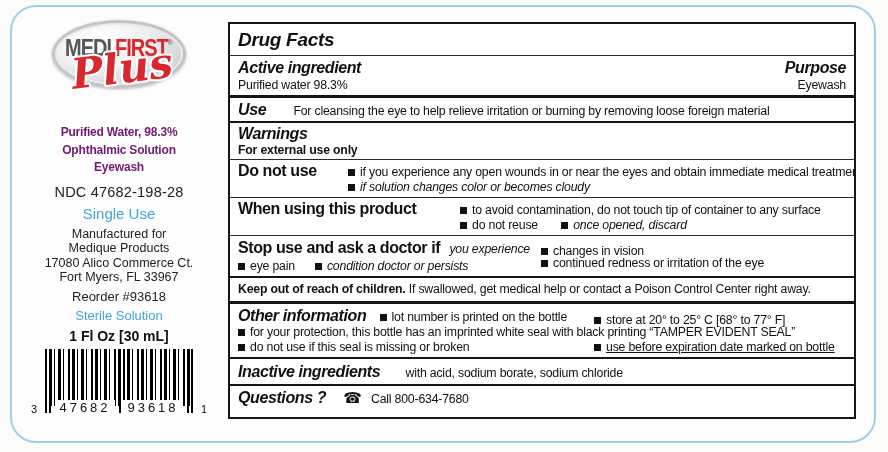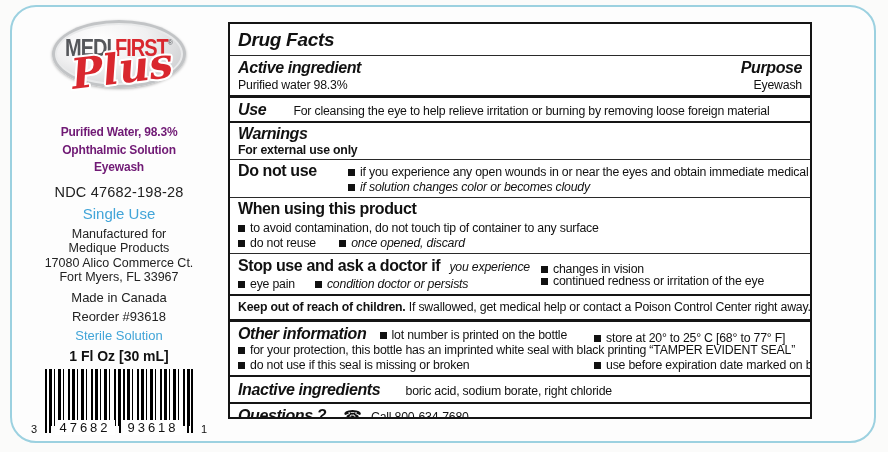--- a/index.html
+++ b/index.html
@@ -44,21 +44,21 @@
       #000 18px,#000 19px,#fff 19px,#fff 23px); }
   .guard { position:absolute; top:0; bottom:2px; width:2px; background:#000; }
   .g1{left:10px;} .g2{left:14px;} .g3{left:50%;} .g4{left:calc(50% + 4px);} .g5{right:14px;} .g6{right:10px;}
   .bc-group { position:absolute; bottom:0; height:15px; background:#fff; font-size:13px; letter-spacing:3px;
     display:flex; align-items:flex-end; justify-content:center; color:#111; }
   .bc-g1 { left:20px; width:60px; } .bc-g2 { right:20px; width:60px; }
   .bc-outer { position:absolute; bottom:0; font-size:11px; color:#111; }
   .bc-left { left:-4px; } .bc-right { right:-4px; }
 
   
-  .df-box { position:absolute; left:228px; top:22px; width:584px; height:397px;
+  .df-box { position:absolute; left:228px; top:22px; width:628px; height:397px;
     border:2.5px solid #151515; background:#fff; font-size:12.3px; letter-spacing:-0.2px; color:#111; overflow:hidden; }
   .row { padding:2px 8px; position:relative; }
   .bt1 { border-top:1px solid #2a2a2a; } .bt2 { border-top:2px solid #151515; } .bt3 { border-top:3px solid #151515; }
   .nw { white-space:nowrap; }
 
   .df-title { font-size:19px; font-weight:bold; font-style:italic; letter-spacing:-0.3px; padding:5px 8px 4px; }
   .h1 { font-size:16px; font-weight:bold; font-style:italic; letter-spacing:-0.4px; }
   .h2 { font-size:16px; font-weight:bold; letter-spacing:-0.4px; }
   .b  { font-weight:bold; }
   .it { font-style:italic; }
@@ -71,42 +71,42 @@
   .row-use .txt { margin-left:24px; }
 
   .row-warnings { min-height:37px; padding-top:2px; }
   .row-warnings .sub { font-weight:bold; margin-top:0; }
 
   .split { display:flex; align-items:flex-start; }
   .split .hcol { flex:none; }
   .split .bcol { flex:1; padding-top:3px; }
   .row-dnu { min-height:33px; padding-top:2px; }
   .row-dnu .hcol { width:110px; }
-  .row-wup { min-height:34px; padding-top:2px;flex-direction:column; }
+  .row-wup { min-height:34px; padding-top:2px; }
   .row-wup .hcol { width:222px; }
   .bl { display:flex; align-items:flex-start; line-height:15px; }
   .bl + .bl { margin-top:0px;font-style:italic; }
   .sq { flex:none; display:inline-block; width:7px; height:7px; background:#111; margin:4px 5px 0 0; }
   .inline-bl { display:inline-flex; margin-right:20px; }
 
   .row-stop { min-height:37px; padding-top:3px; }
   .abs-bl { position:absolute; left:311px; display:flex; line-height:15px; }
   .row-stop .abs1 { top:8px; }
   .stop-line2 { margin-top:2px; display:flex; }
 
   .row-keep { min-height:25px; padding-top:4px; }
   .row-dir  { min-height:25px; padding-top:4px; }
   .row-dir .txt { margin-left:12px; }
 
   .row-other { min-height:53px; padding-top:3px; }
   .oi-line1 { position:relative; }
   .oi-line1 .first-bl { display:inline-flex; margin-left:10px; }
   .oi-abs { left:356px; top:6px; }
   .oi-line3 { position:relative; }
-  .oi-line3 .oi-abs3 { left:356px; top:0; }
+  .oi-line3 .oi-abs3 { left:356px; top:0;text-decoration:underline; }
 
   .row-inactive { min-height:27px; padding-top:4px; }
   .row-inactive .txt { margin-left:22px; }
   .row-q { min-height:26px; padding-top:3px; }
   .phone { font-size:15px; margin:0 6px 0 14px; }
 </style>
 </head>
 <body>
 
 <div class="page">
@@ -132,21 +132,20 @@
     <div class="ndc">NDC 47682-198-28</div>
     <div class="single-use">Single Use</div>
 
     <div class="addr">
       <div>Manufactured for</div>
       <div>Medique Products</div>
       <div>17080 Alico Commerce Ct.</div>
       <div>Fort Myers, FL 33967</div>
     </div>
 
-    <div class="made-in">Made in Canada</div>
     <div class="reorder">Reorder #93618</div>
     <div class="sterile">Sterile Solution</div>
     <div class="volume">1 Fl Oz [30 mL]</div>
 
     <div class="barcode">
       <div class="bars"></div>
       <div class="guard g1"></div>
       <div class="guard g2"></div>
       <div class="guard g3"></div>
       <div class="guard g4"></div>
@@ -272,21 +271,21 @@
           </span>
         <span class="abs-bl oi-abs3">
             <span class="sq"></span>
             <span>use before expiration date marked on bottle</span>
           </span>
       </div>
     </div>
 
     <div class="row row-inactive bt2 nw">
       <span class="h1">Inactive ingredients</span>
-      <span class="txt">boric acid, sodium borate, right chloride</span>
+      <span class="txt">with acid, sodium borate, sodium chloride</span>
     </div>
 
     <div class="row row-q bt2 nw">
       <span class="h1">Questions ?</span>
       <span class="phone">☎</span>
       <span>Call 800-634-7680</span>
     </div>
 
   </div>
 </div>

